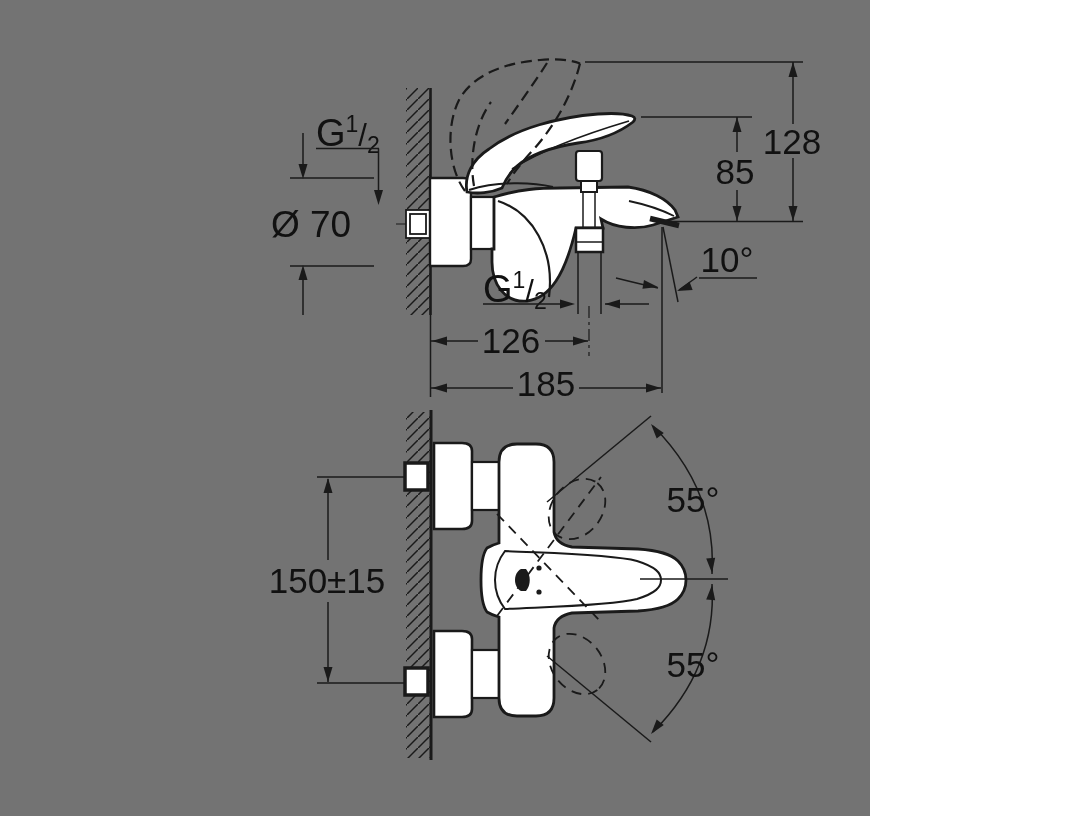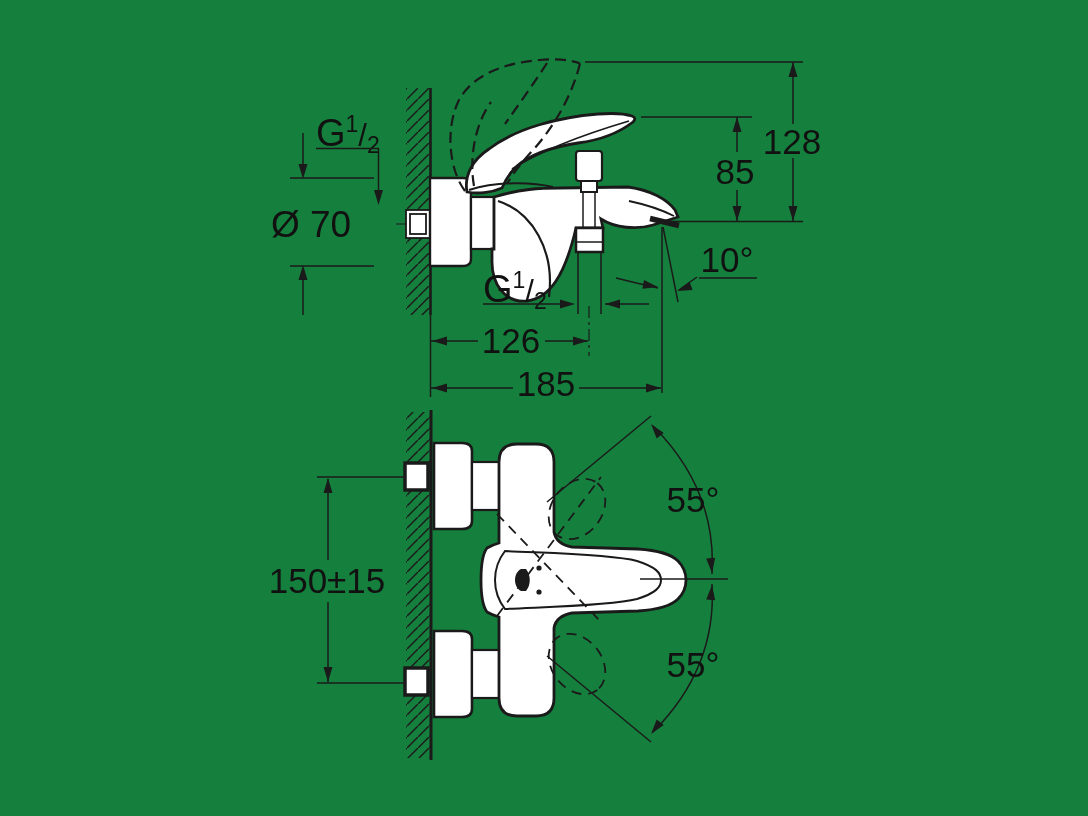--- a/index.html
+++ b/index.html
@@ -1,16 +1,16 @@
 <!DOCTYPE html>
 <html><head>
 <meta charset="utf-8">
 <style>
   html,body{margin:0;padding:0;background:#ffffff;}
-  .stage{position:relative;width:1088px;height:816px;background:#15803d;overflow:hidden;
+  .stage{position:relative;width:870px;height:816px;background:#737373;overflow:hidden;
          font-family:"Liberation Sans", sans-serif;}
   svg{position:absolute;left:0;top:0;}
   svg text{fill:#111111;font-family:"Liberation Sans", sans-serif;}
   .dim-text{font-size:35px;}
   .dim-text-sm{font-size:23px;}
   .outline{stroke:#1a1a1a;fill:none;}
   .white{fill:#ffffff;stroke:#1a1a1a;}
   .thin{stroke:#1a1a1a;stroke-width:1.5;fill:none;}
   .arr{fill:#1a1a1a;stroke:none;}
 </style>

